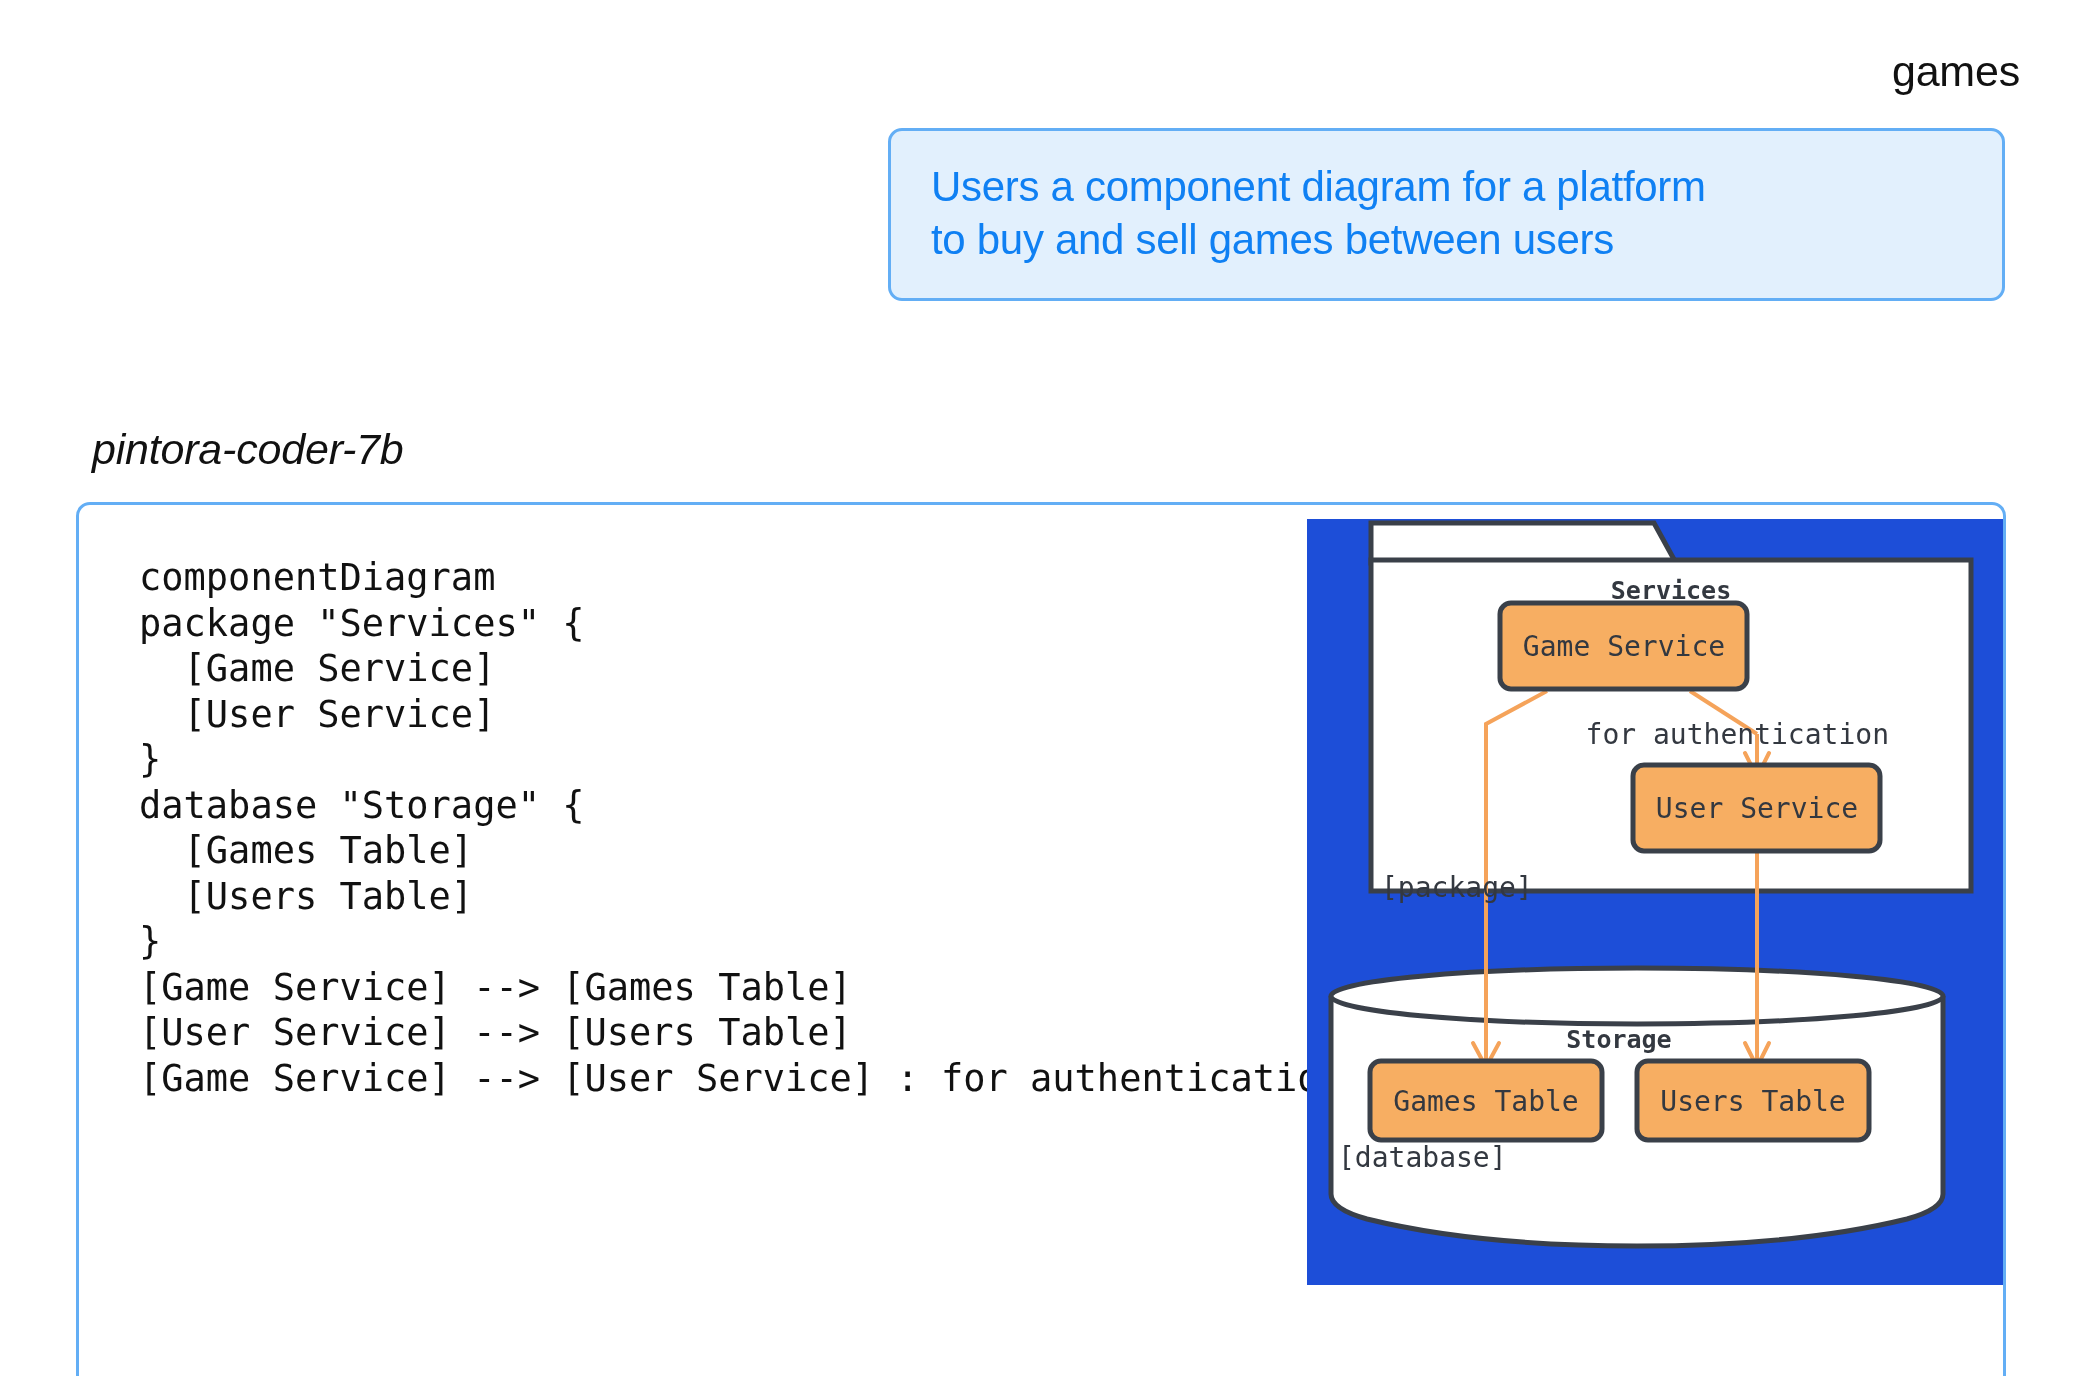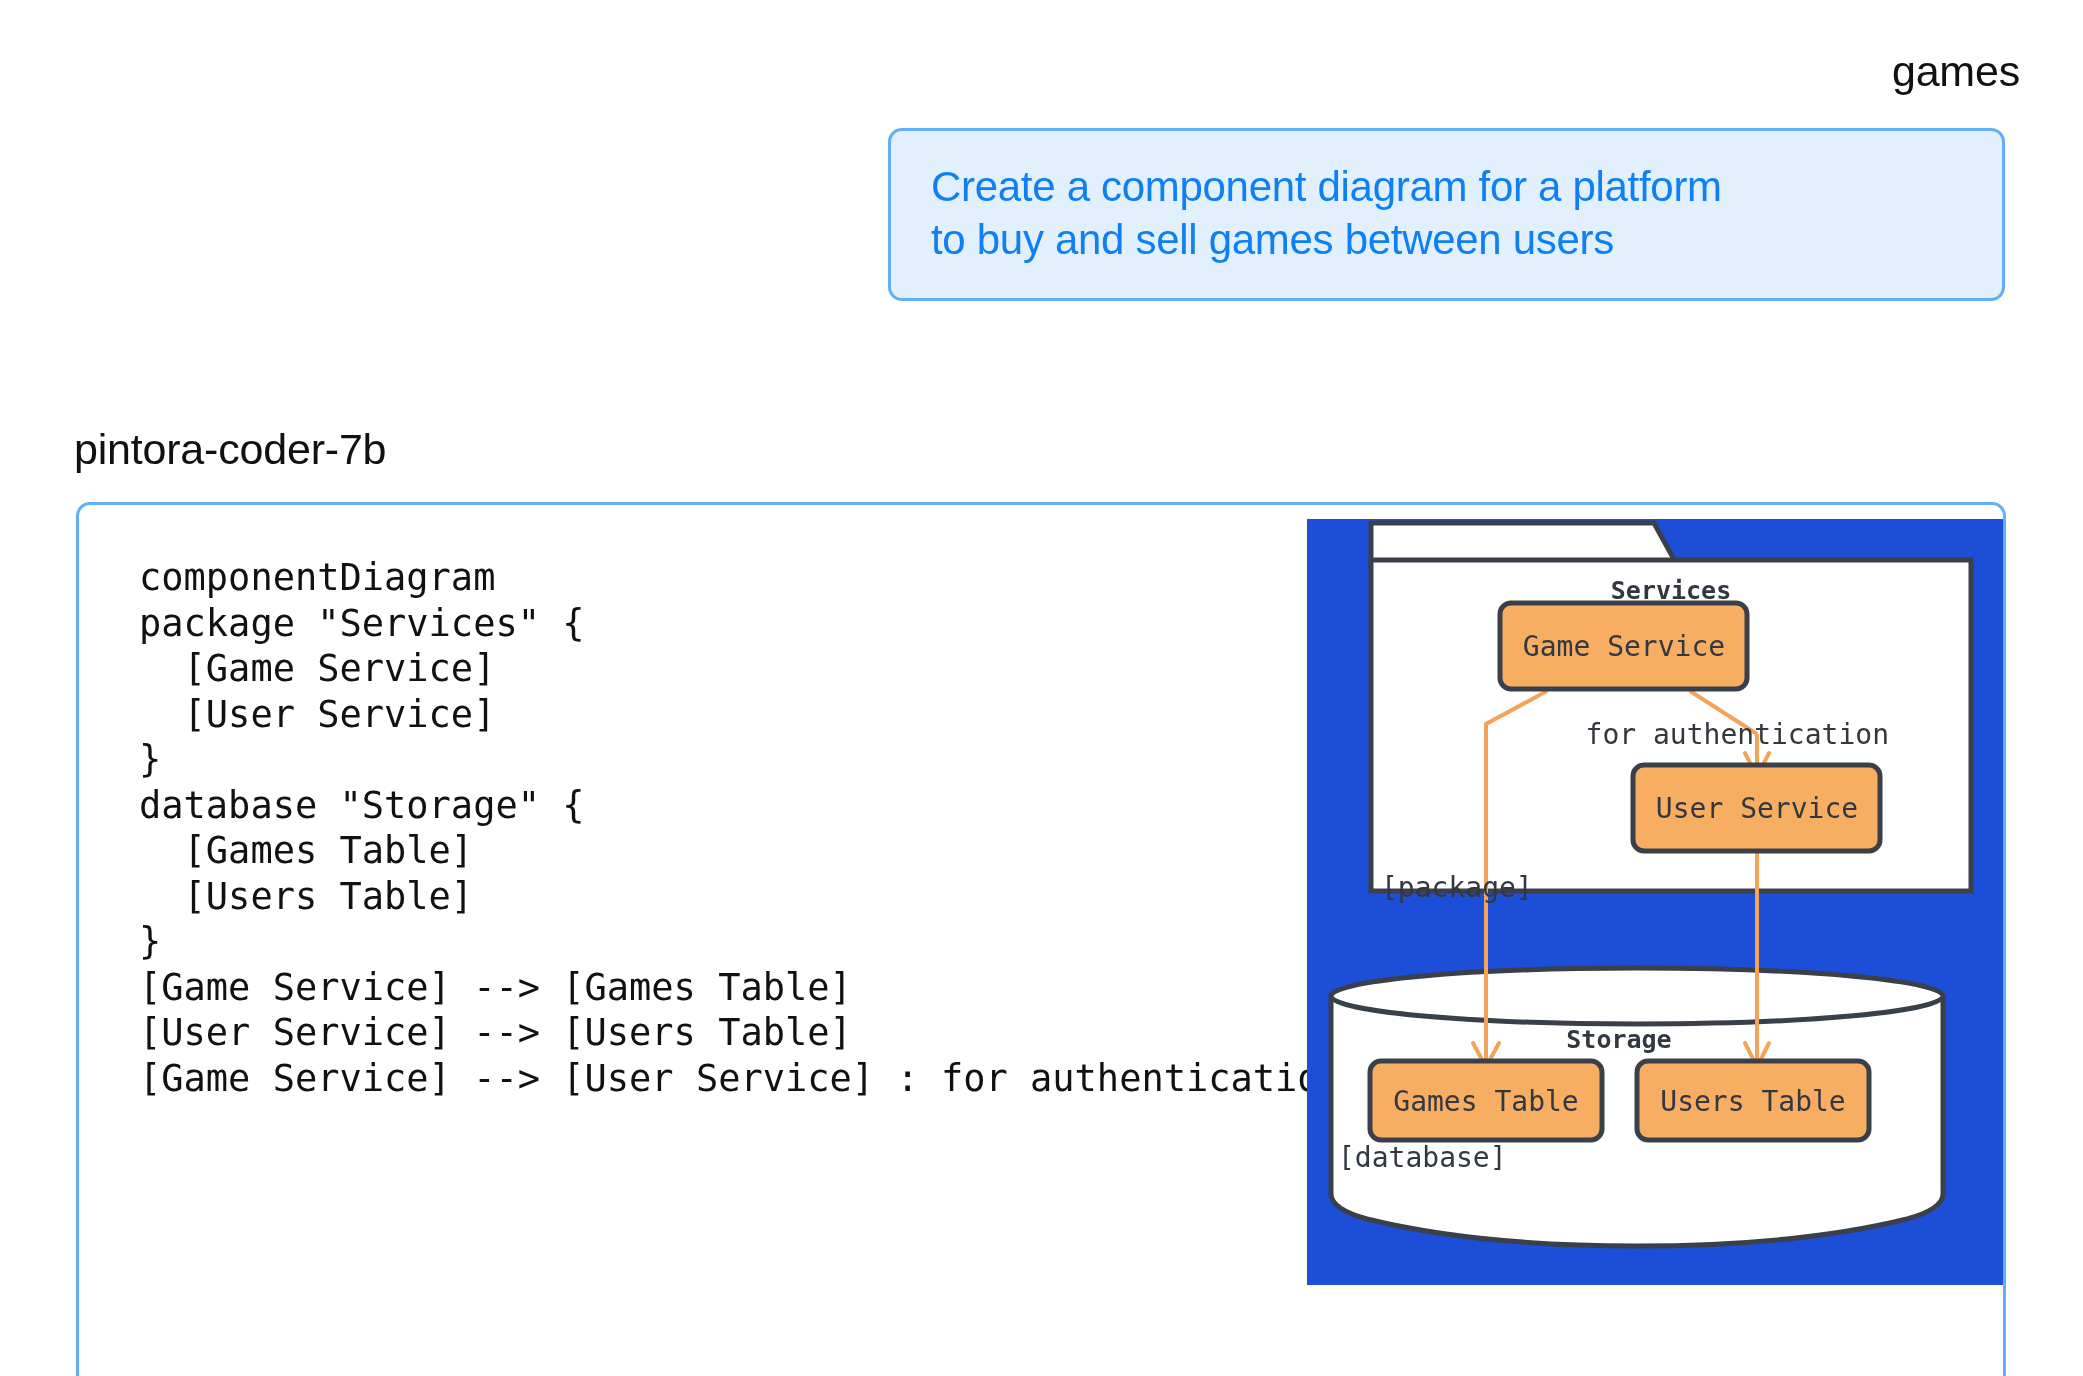--- a/index.html
+++ b/index.html
@@ -47,27 +47,28 @@
     line-height: 1.25;
     color: #0F80F3;
     font-weight: 400;
     letter-spacing: -0.3px;
     white-space: pre-line;
   }
 
   
   .role-label-assistant {
     position: absolute;
-    left: 74px;
+    left: 92px;
     top: 428px;
     font-size: 43px;
     font-weight: 400;
     color: #111111;
     letter-spacing: -0.2px;
     line-height: 1;
+    font-style: italic;
   }
 
   .assistant-card {
     position: absolute;
     left: 76px;
     top: 502px;
     width: 1930px;
     height: 953px;
     box-sizing: border-box;
     background: #ffffff;
@@ -104,21 +105,21 @@
   .diagram-panel svg {
     display: block;
   }
 </style>
 </head>
 <body>
 
 <div class="role-label-user">games</div>
 
 <div class="user-bubble">
-  <div class="user-bubble-text">Create a component diagram for a platform
+  <div class="user-bubble-text">Users a component diagram for a platform
 to buy and sell games between users</div>
 </div>
 
 <div class="role-label-assistant">pintora-coder-7b</div>
 
 <div class="assistant-card">
 
   <div class="code-block">componentDiagram
 package "Services" {
   [Game Service]

